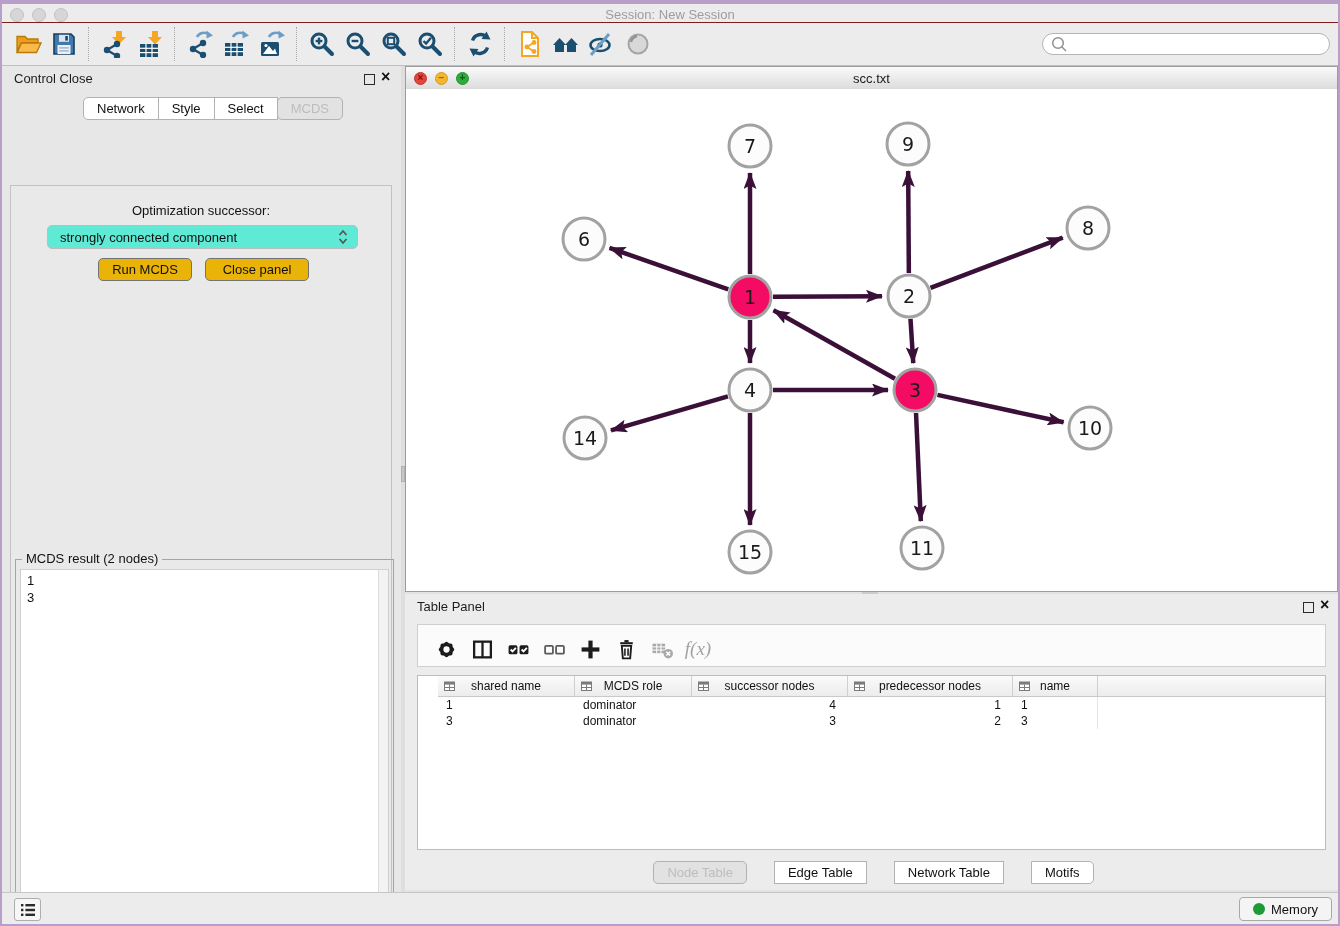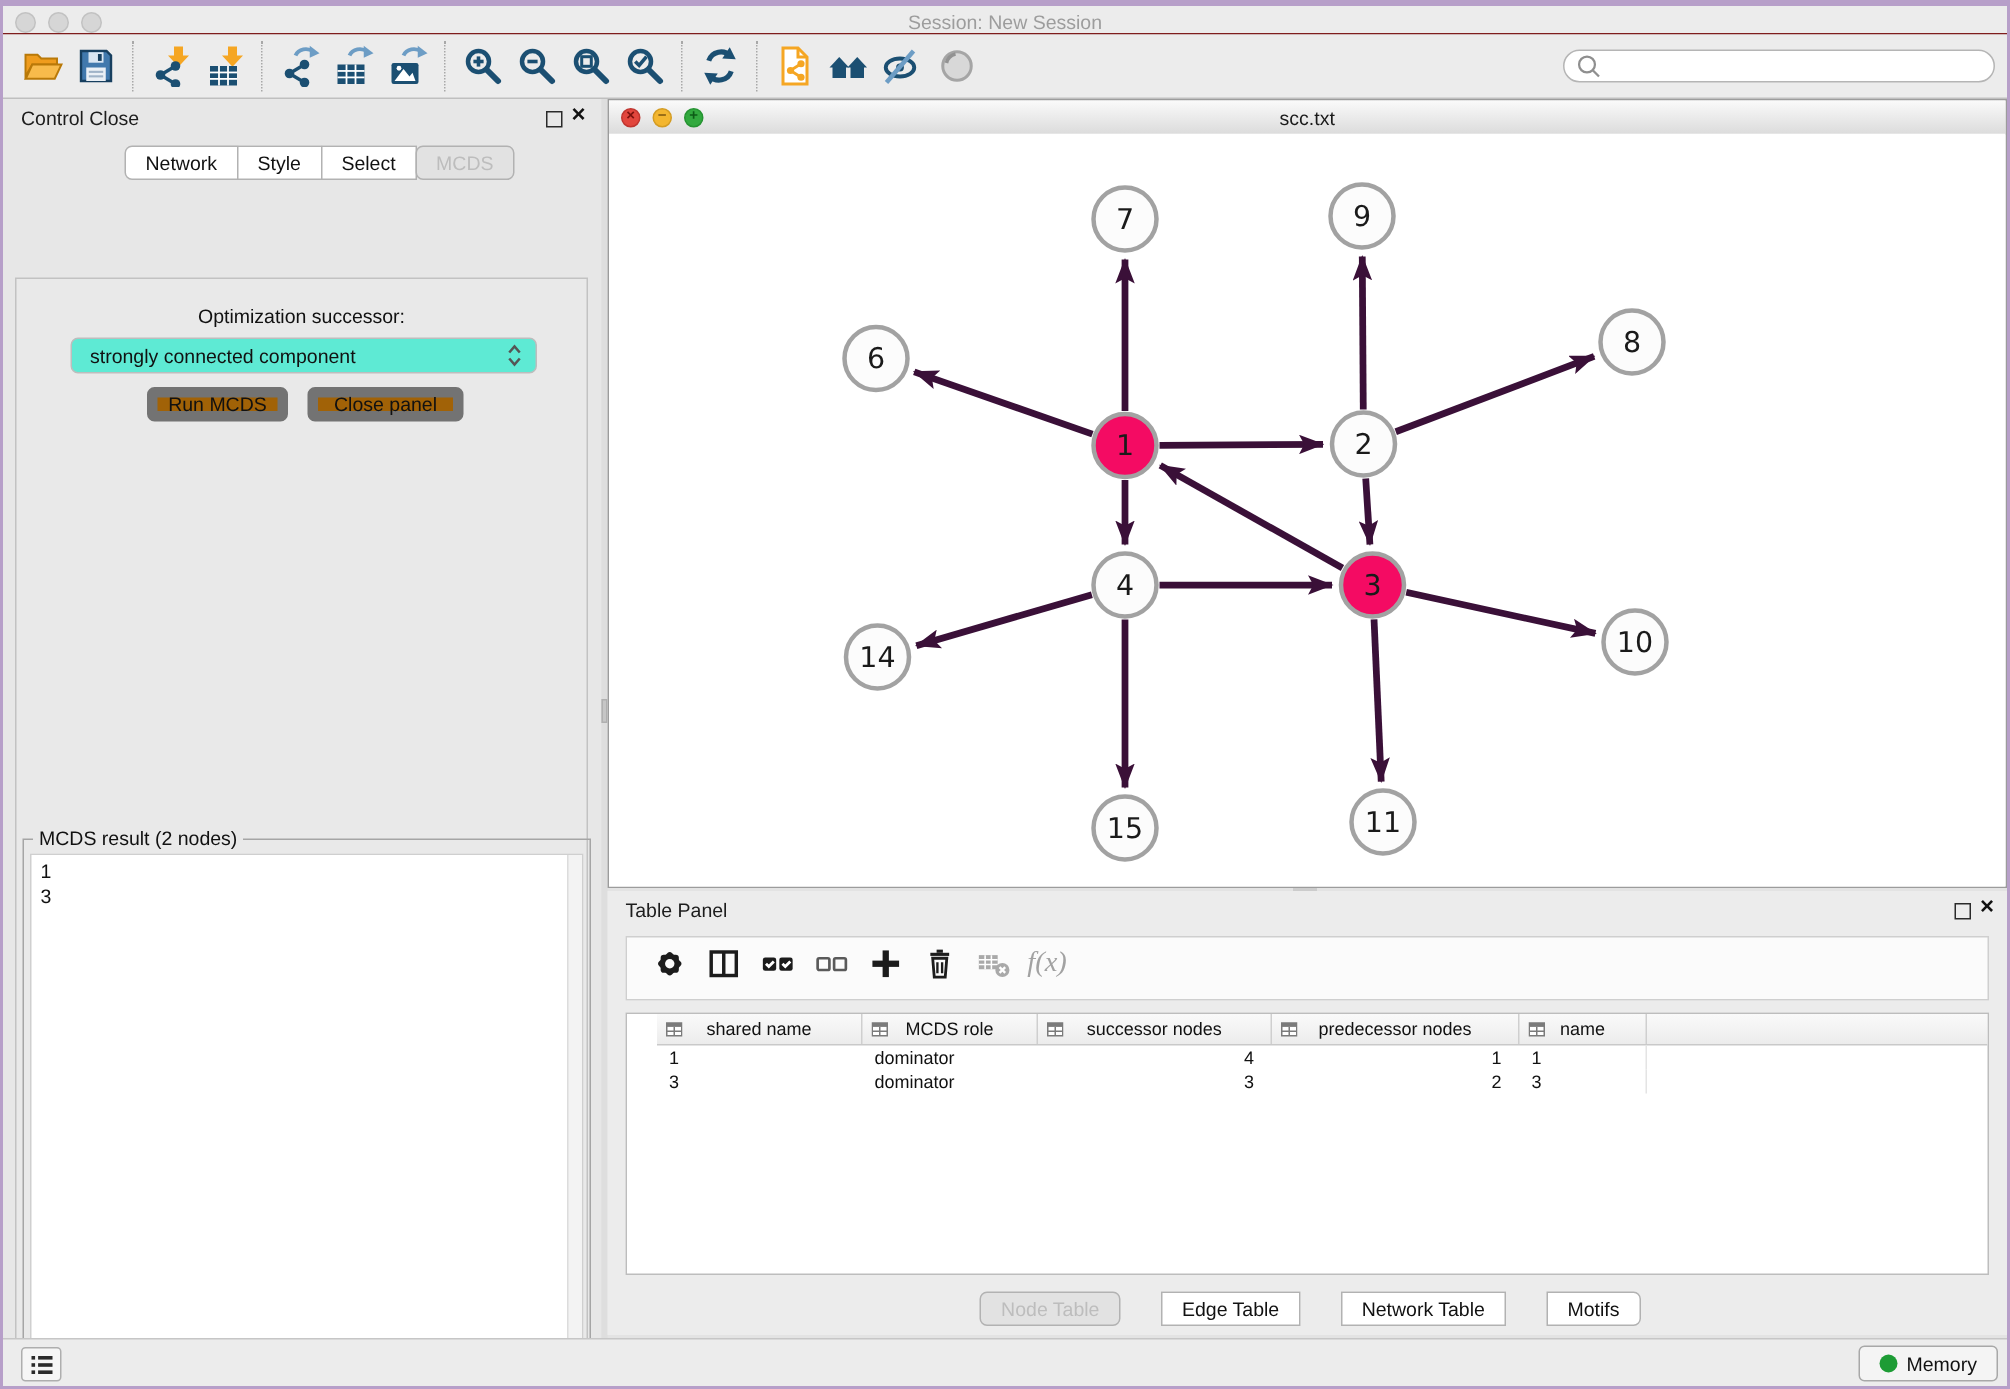--- a/index.html
+++ b/index.html
@@ -33,21 +33,21 @@
        margin-left:-1px;white-space:nowrap;}
   .tab:first-child{border-top-left-radius:5px;border-bottom-left-radius:5px;margin-left:4px;}
   .tab:last-child{border-top-right-radius:5px;border-bottom-right-radius:5px;}
   .tab.sel{background:#e2e2e2;color:#bdbdbd;border-radius:5px;}
   .cp-content{position:absolute;left:8px;top:119px;width:382px;height:758px;background:#e9e9e9;
               border:1px solid #c2c2c2;box-sizing:border-box;}
   .opt-label{position:absolute;top:17px;left:0;right:0;text-align:center;font-size:13px;color:#111;}
   .selectbox{position:absolute;left:36px;top:39px;width:311px;height:24px;background:#5eead4;
              border:1px solid #bdbdbd;border-radius:5px;display:flex;align-items:center;box-sizing:border-box;}
   .selectbox .val{flex:1;font-size:13px;padding-left:12px;color:#111;}
-  .btn{position:absolute;height:23px;background:#a16207;border:7px solid #737373;border-radius:5px;
+  .btn{position:absolute;height:23px;background:#eab308;border:1px solid #737373;border-radius:5px;
        font-size:13px;color:#111;display:flex;align-items:center;justify-content:center;box-sizing:border-box;}
   .result-group{position:absolute;left:4px;top:373px;width:377px;height:384px;border:1px solid #a5a5a5;}
   .result-legend{position:absolute;top:-9px;left:6px;background:#e9e9e9;padding:0 4px;font-size:13px;color:#111;}
   .result-area{position:absolute;left:4px;top:9px;right:4px;bottom:4px;background:#fff;border:1px solid #cfcfcf;}
   .result-area pre{margin:2px 0 0 6px;font-family:"Liberation Sans",sans-serif;font-size:13px;line-height:17px;color:#111;}
   .result-scroll{position:absolute;right:0;top:0;bottom:0;width:9px;background:#f3f3f3;border-left:1px solid #dcdcdc;}
   
   .v-split{position:absolute;left:401px;top:66px;width:4px;height:826px;background:#dedede;}
   .v-handle{position:absolute;left:0;top:400px;width:4px;height:16px;background:#c6c6c6;border:1px solid #b0b0b0;box-sizing:border-box;}
   .h-handle{position:absolute;left:862px;top:591px;width:16px;height:4px;background:#cccccc;}
@@ -59,21 +59,21 @@
   .light{width:13px;height:13px;border-radius:50%;margin-left:8px;display:flex;align-items:center;
          justify-content:center;font-size:10px;font-weight:700;line-height:10px;box-sizing:border-box;}
   .light.red{background:#e2463d;border:1px solid #c0352f;color:#7c120e;}
   .light.yel{background:#f3b62f;border:1px solid #d49c22;color:#8a6113;}
   .light.grn{background:#32a93e;border:1px solid #259331;color:#0d5c17;}
   .netwin .nw-title{position:absolute;left:0;right:0;text-align:center;font-size:13px;color:#1a1a1a;}
   .canvas{position:absolute;left:0;top:22px;right:0;bottom:0;background:#fff;}
   
   .table-panel{position:absolute;left:405px;top:594px;width:933px;height:296px;background:#ececec;}
   .tt-toolbar{position:absolute;left:12px;top:30px;width:909px;height:43px;background:#fbfbfb;
-              border:1px solid #cfcfcf;box-sizing:border-box;display:flex;align-items:flex-start;padding-left:10px;}
+              border:1px solid #cfcfcf;box-sizing:border-box;display:flex;align-items:flex-end;padding-left:10px;}
   .tt-btn{width:36px;height:34px;display:flex;align-items:center;justify-content:center;}
   .tt-btn svg{width:23px;height:23px;}
   .fx{font-family:"Liberation Serif",serif;font-style:italic;font-size:19px;color:#a2a2a2;}
   .tablebox{position:absolute;left:12px;top:81px;width:909px;height:175px;background:#fff;
             border:1px solid #bdbdbd;box-sizing:border-box;overflow:hidden;padding-left:20px;}
   .thead{display:flex;height:20px;background:linear-gradient(#fafafa,#ececec);border-bottom:1px solid #c9c9c9;}
   .th{position:relative;border-right:1px solid #cfcfcf;display:flex;align-items:center;justify-content:center;
       font-size:12px;color:#111;box-sizing:border-box;}
   .th svg{position:absolute;left:6px;top:4px;}
   .trow{display:flex;height:16px;font-size:12px;color:#111;}

